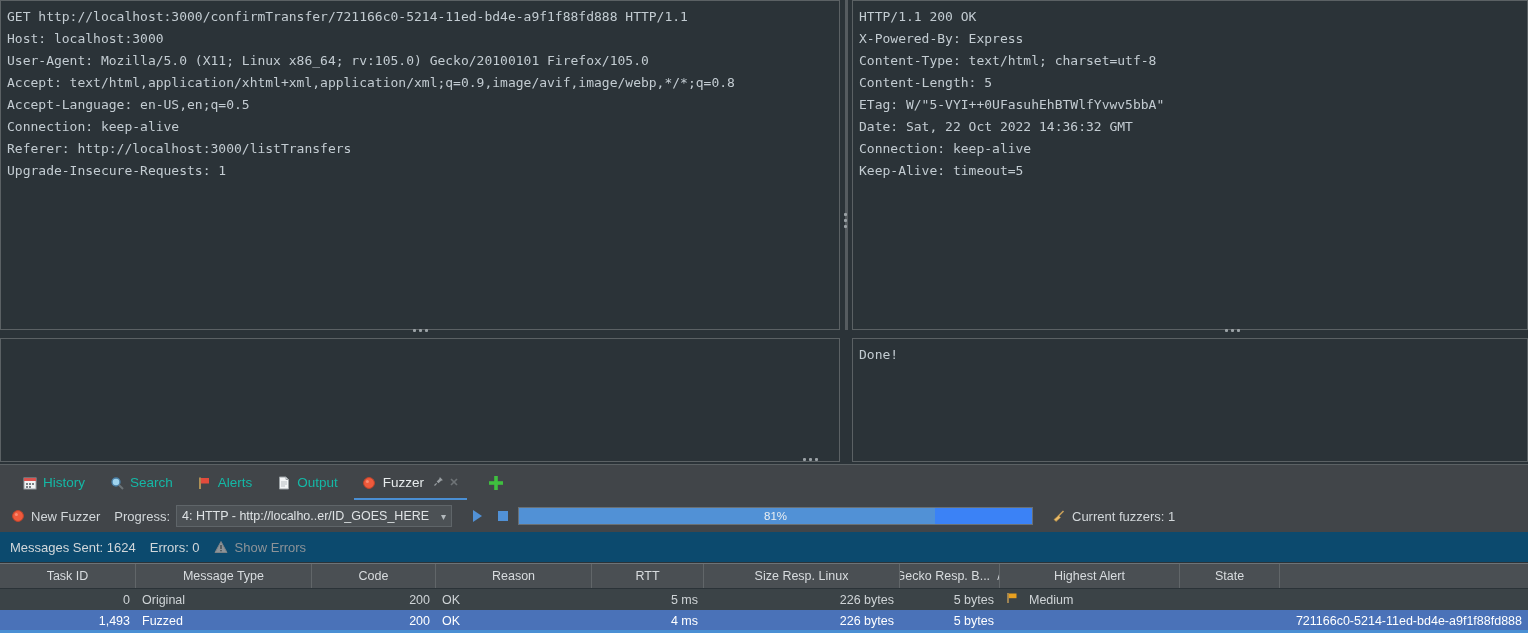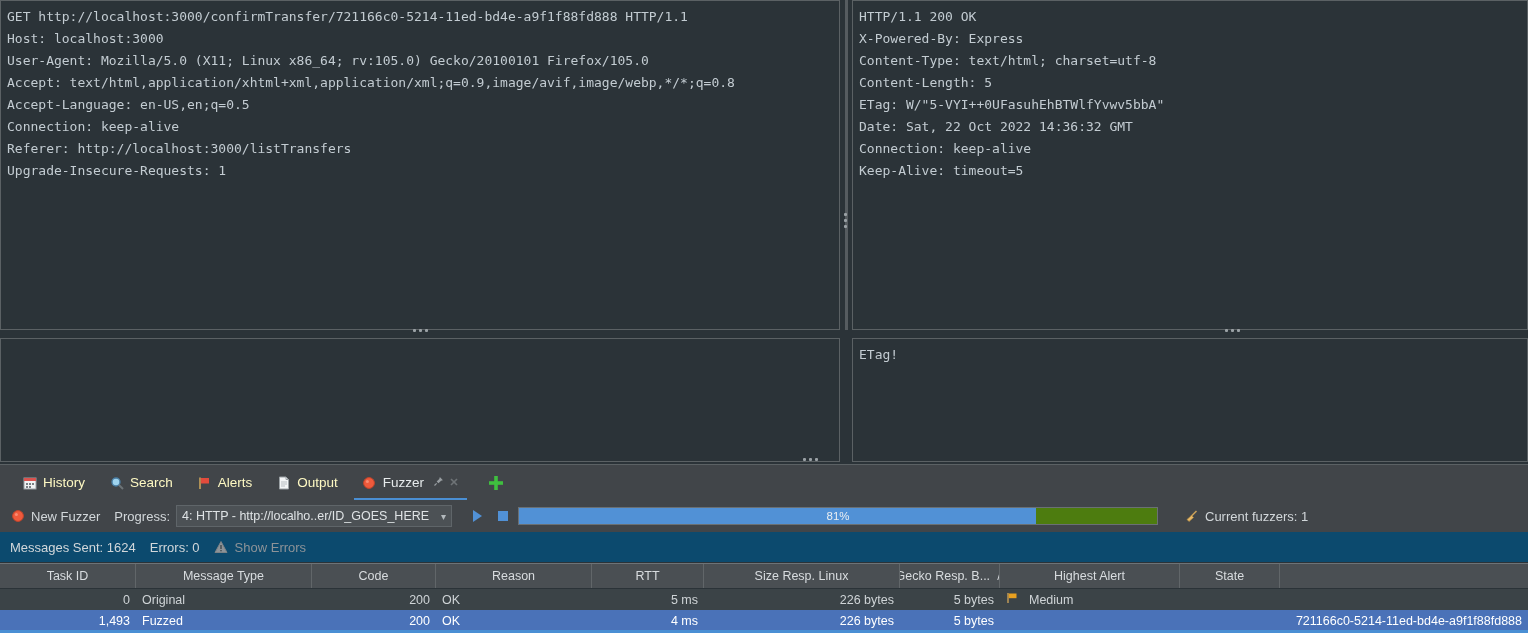--- a/index.html
+++ b/index.html
@@ -105,21 +105,21 @@
     padding-left: 10px;
     box-sizing: border-box;
   }
   .tab {
     display: flex;
     align-items: center;
     height: 36px;
     padding: 0 12px;
     gap: 6px;
     font-size: 13.5px;
-    color: #fef9c3;
+    color: #14b8a6;
     position: relative;
     cursor: default;
   }
   .tab.active { color: #e6eaec; }
   .tab.active .tab-underline {
     position: absolute;
     left: 4px; right: 4px; bottom: 0;
     height: 3px;
     background: #4a8fd4;
   }
@@ -185,26 +185,26 @@
   }
   .btn-icon {
     width: 22px; height: 22px;
     display: flex;
     align-items: center;
     justify-content: center;
     margin-right: 4px;
   }
   .progress {
     position: relative;
-    width: 640px;
+    width: 515px;
     height: 18px;
-    background: #4d7c0f;
+    background: #3b82f6;
     border: 1px solid #6a7074;
     box-sizing: border-box;
-    margin-right: 26px;
+    margin-right: 18px;
   }
   .progress-fill {
     position: absolute;
     left: 0; top: 0; bottom: 0;
     background: #5191d6;
   }
   .progress-label {
     position: absolute;
     left: 0; right: 0; top: 0; bottom: 0;
     display: flex;
@@ -342,21 +342,21 @@
 Date: Sat, 22 Oct 2022 14:36:32 GMT
 Connection: keep-alive
 Keep-Alive: timeout=5</pre>
       </div>
       <div class="h-split" style="left:340px; top:326px; width:80px;">
         <span class="dot"></span>
         <span class="dot"></span>
         <span class="dot"></span>
       </div>
       <div class="pane bottom">
-        <pre class="pane-text">ETag!</pre>
+        <pre class="pane-text">Done!</pre>
       </div>
     </div>
 
   </div>
 
   <div class="tabbar">
 
     <div class="tab">
       <span class="tab-icon">
         <svg width="14" height="14" viewBox="0 0 14 14">

